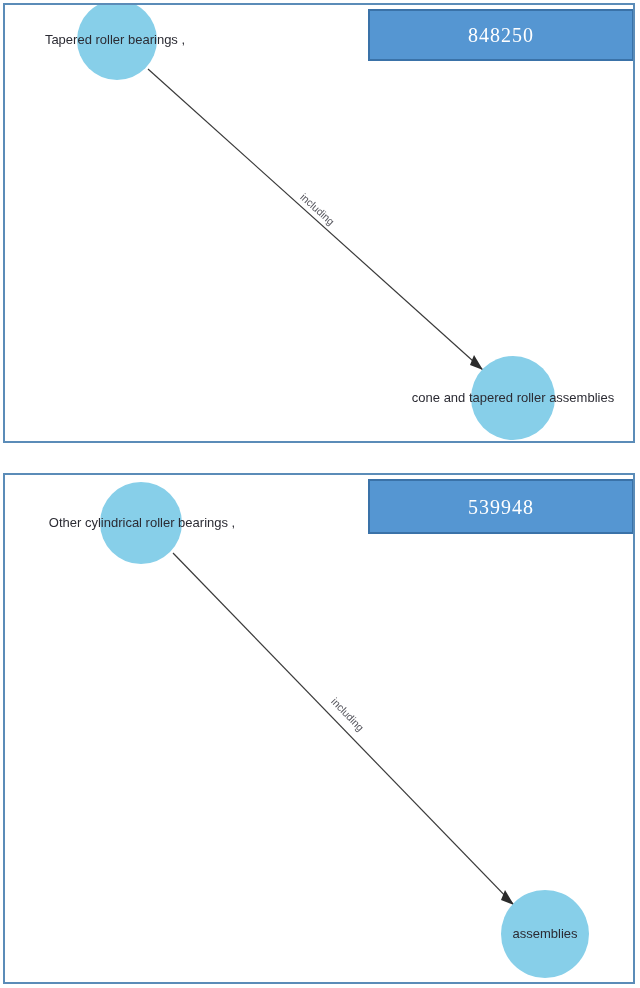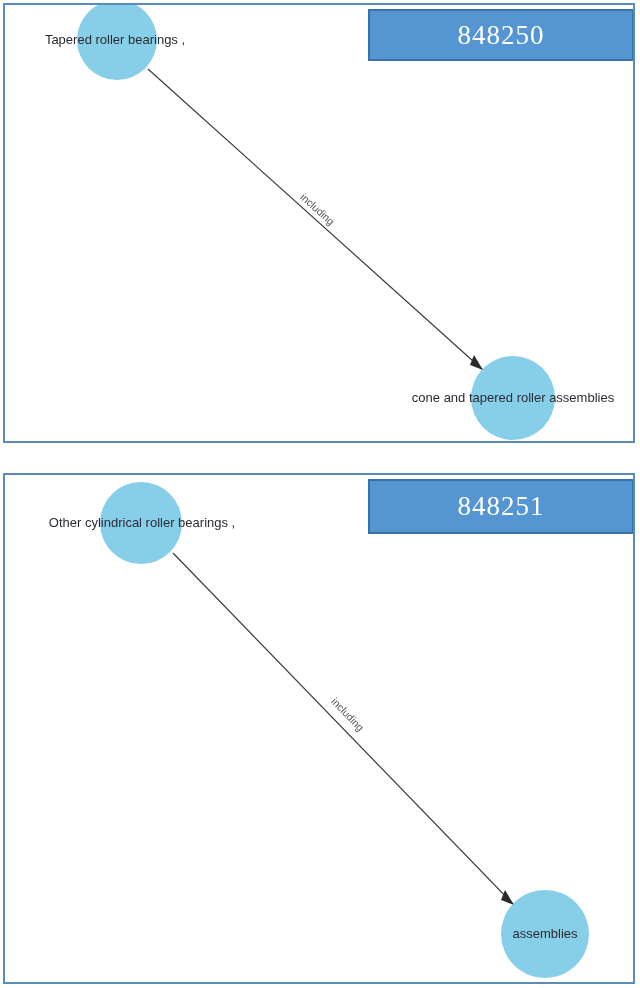--- a/index.html
+++ b/index.html
@@ -65,21 +65,21 @@
   .badge {
     position: absolute;
     box-sizing: border-box;
     background: #5596d2;
     border: 2px solid #3a72a8;
     display: flex;
     align-items: center;
     justify-content: center;
     color: #ffffff;
     font-family: "Liberation Serif", serif;
-    font-size: 27px;
+    font-size: 20px;
     letter-spacing: 1px;
     line-height: 1;
   }
   #badge-0 { left: 363px; top: 4px;   width: 266px; height: 52px; }
   #badge-1 { left: 363px; top: 4px;   width: 266px; height: 55px; }
 </style>
 </head>
 <body>
 
 <div class="panel" id="panel-0">
@@ -119,15 +119,15 @@
     <circle class="node-circle" cx="136" cy="48" r="41"></circle>
 
     <circle class="node-circle" cx="540" cy="459" r="44"></circle>
 
     <text class="node-label" x="137" y="49" text-anchor="middle" dominant-baseline="middle">Other cylindrical roller bearings ,</text>
 
     <text class="node-label" x="540" y="460" text-anchor="middle" dominant-baseline="middle">assemblies</text>
   </svg>
 
   <div class="badge" id="badge-1">
-    <span>848251</span>
+    <span>539948</span>
   </div>
 </div>
 
 </body></html>

